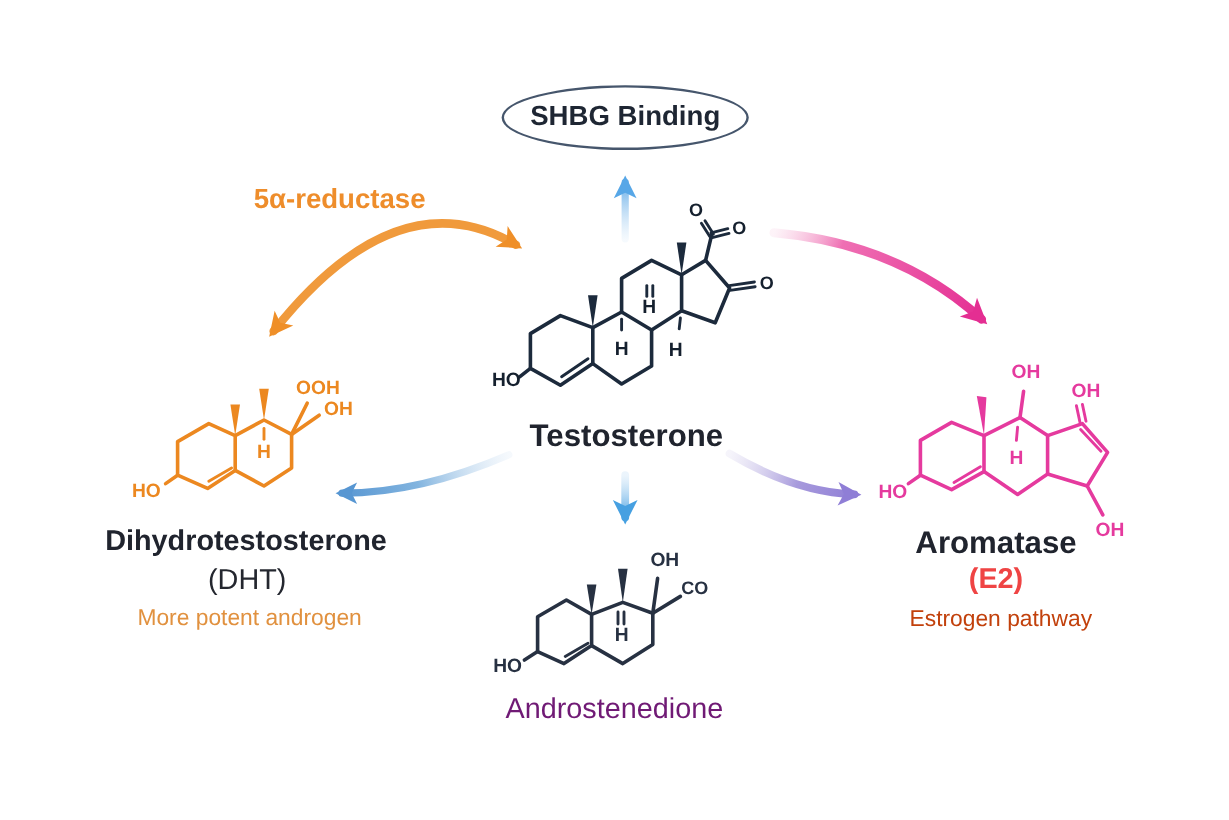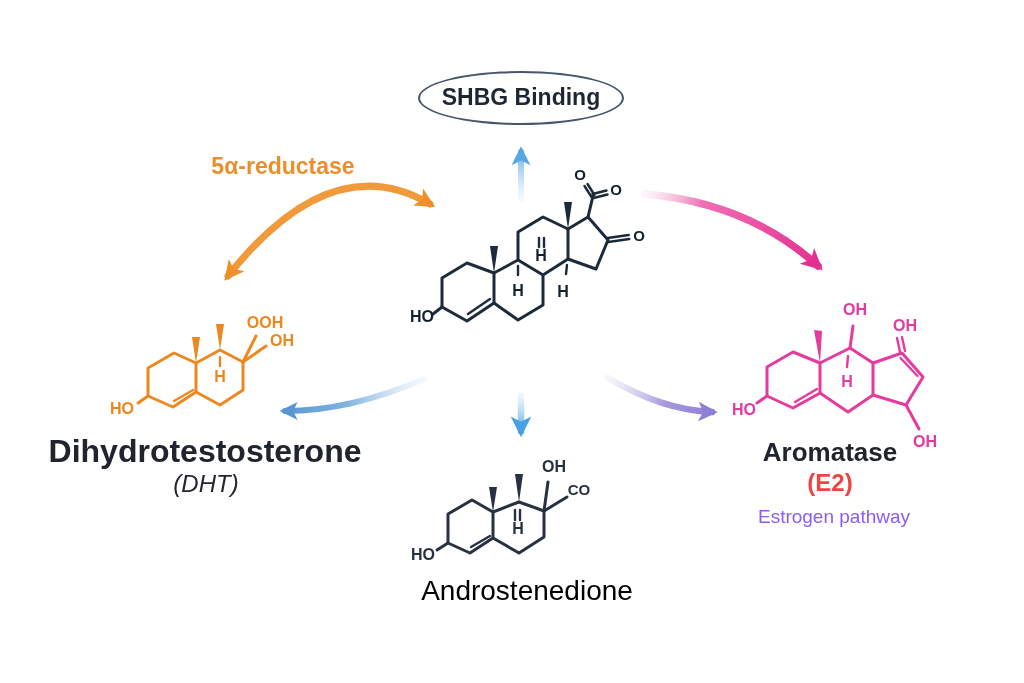--- a/index.html
+++ b/index.html
@@ -4,27 +4,27 @@
 <title>Testosterone Pathways</title>
 <style>
   html,body{margin:0;padding:0;background:#ffffff;}
   .canvas{position:relative;width:1024px;height:683px;background:#ffffff;overflow:hidden;
           font-family:"Liberation Sans",sans-serif;}
   .lbl{position:absolute;transform:translate(-50%,-50%);white-space:nowrap;text-align:right;}
   .lbl-shbg{left:521px;top:97px;font-size:23px;font-weight:600;color:#1E2633;}
   .lbl-reductase{left:257px;top:166px;font-size:23px;font-weight:700;color:#EE8D2B;margin-left:26px;}
   .lbl-aromatase{left:771px;top:165px;font-size:23px;font-weight:700;color:#E0308F;}
   .lbl-testosterone{left:522px;top:363px;font-size:26px;font-weight:700;color:#20242E;}
-  .lbl-dht-name{left:205px;top:451px;font-size:32px;font-weight:700;color:#20242E;}
-  .lbl-dht-abbr{left:206px;top:484px;font-size:24px;font-weight:500;color:#24272F;font-style:italic;}
+  .lbl-dht-name{left:205px;top:451px;font-size:24px;font-weight:700;color:#20242E;}
+  .lbl-dht-abbr{left:206px;top:484px;font-size:24px;font-weight:500;color:#24272F;}
   .lbl-dht-note{left:208px;top:516px;font-size:19px;font-weight:500;color:#E1913F;}
   .lbl-e2-name{left:830px;top:452px;font-size:26px;font-weight:700;color:#20242E;}
   .lbl-e2-abbr{left:830px;top:483px;font-size:24px;font-weight:600;color:#ef4444;}
-  .lbl-e2-note{left:834px;top:517px;font-size:19px;font-weight:500;color:#8b5cf6;}
-  .lbl-andro-name{left:527px;top:591px;font-size:28px;font-weight:400;color:#000000;}
+  .lbl-e2-note{left:834px;top:517px;font-size:19px;font-weight:500;color:#c2410c;}
+  .lbl-andro-name{left:512px;top:591px;font-size:24px;font-weight:400;color:#701a75;}
   .oval{position:absolute;left:418px;top:71px;width:202px;height:50px;border:2px solid #46566C;
         border-radius:50%;}
   .mol{position:absolute;overflow:visible;}
   .mol .bond{fill:none;stroke-width:3;stroke-linecap:round;stroke-linejoin:round;}
   .mol .thin{fill:none;stroke-width:2.4;stroke-linecap:round;}
   .mol text{font-family:"Liberation Sans",sans-serif;font-weight:700;text-anchor:middle;}
   .fs16{font-size:16px;} .fs15{font-size:15px;}
   .arrows{position:absolute;left:0;top:0;}
 </style>
 </head>
@@ -181,20 +181,22 @@
       <text class="fs15" x="189" y="75">CO</text>
       <text class="fs16" x="33" y="140">HO</text>
       <text class="fs16" x="128" y="114">H</text>
     </g>
   </svg>
 
   <div class="oval"></div>
 
   <div class="lbl lbl-shbg">SHBG Binding</div>
   <div class="lbl lbl-reductase">5α-reductase</div>
+  <div class="lbl lbl-testosterone">Testosterone</div>
   <div class="lbl lbl-dht-name">Dihydrotestosterone</div>
   <div class="lbl lbl-dht-abbr">(DHT)</div>
+  <div class="lbl lbl-dht-note">More potent androgen</div>
   <div class="lbl lbl-e2-name">Aromatase</div>
   <div class="lbl lbl-e2-abbr">(E2)</div>
   <div class="lbl lbl-e2-note">Estrogen pathway</div>
   <div class="lbl lbl-andro-name">Androstenedione</div>
 
 </div>
 
 </body></html>

